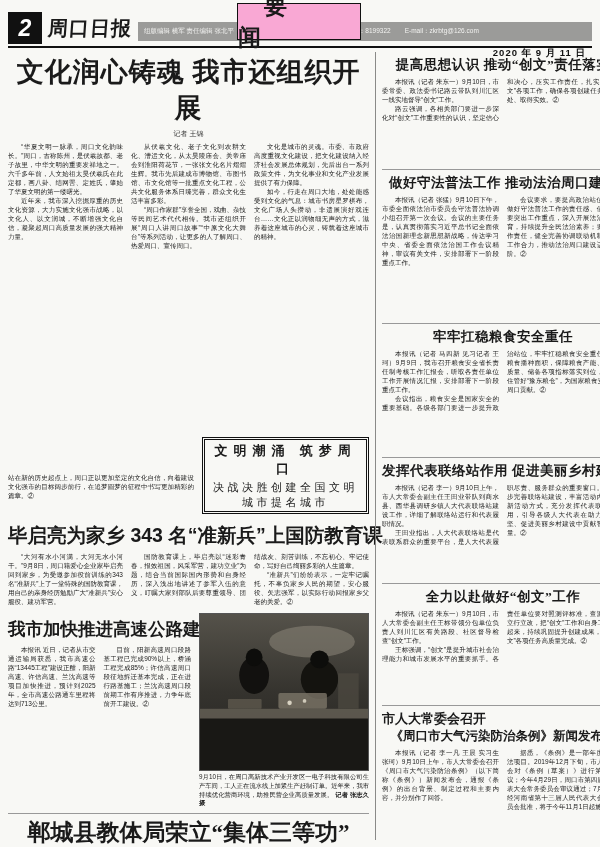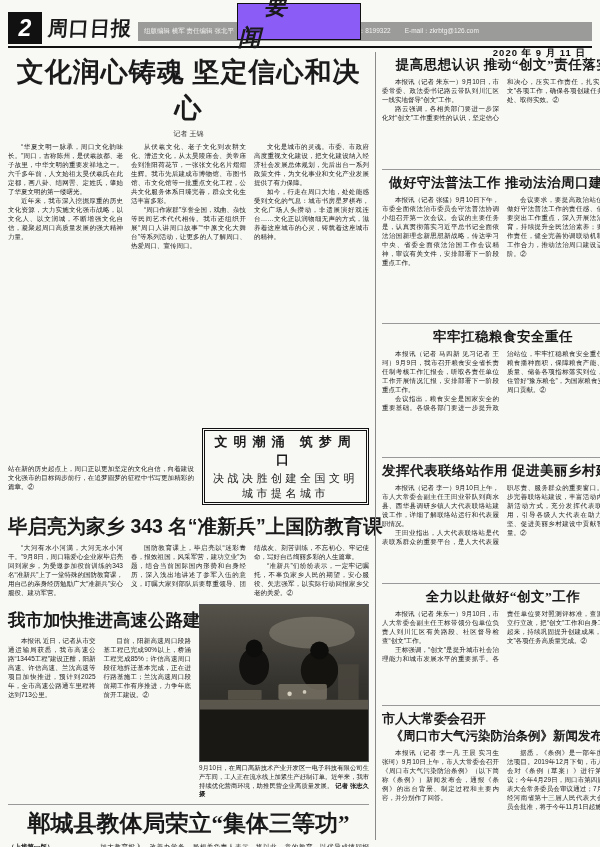--- a/index.html
+++ b/index.html
@@ -12,40 +12,40 @@
   
   .hdr { position:relative; height:38px; display:flex; align-items:flex-end; }
   .pagenum { width:34px; height:32px; background:#111; color:#fff; font:italic bold 23px "Liberation Sans",sans-serif;
     display:flex; align-items:center; justify-content:center; }
   .masthead { font-family:"Liberation Serif", serif; font-weight:bold; font-size:20px; letter-spacing:1px;
     margin:0 6px 2px 6px; white-space:nowrap; transform:skewX(-4deg); }
   .graybar { flex:1; height:19px; background:#9b9b99; margin-bottom:3px; display:flex; align-items:center;
     color:#f2f2f0; font-size:6.5px; padding:0 6px; gap:14px; }
   .graybar .sp { flex:1; }
   .hdr-date { color:#111; font-weight:bold; font-size:9.5px; letter-spacing:1px; white-space:nowrap;margin-top:44px; }
-  .section-box { position:absolute; left:229px; top:-3px; width:124px; height:37px; background:#8b5cf6;
+  .section-box { position:absolute; left:229px; top:-3px; width:124px; height:37px; background:#f9a8d4;
     border:1.5px solid #111; display:flex; align-items:center; justify-content:center;
-    font-family:"Liberation Serif",serif; font-size:23px; font-weight:bold; letter-spacing:26px; text-indent:26px;font-style:italic; }
+    font-family:"Liberation Serif",serif; font-size:23px; font-weight:bold; letter-spacing:26px; text-indent:26px; }
   .hdr-rule { border-top:2.5px solid #111; margin-top:2px; }
   
   .content { display:flex; margin-top:4px; height:788px; }
   .leftcol { width:367px; padding-right:6px; }
   .vdiv { width:0; border-left:1px solid #8a8a88; }
   .rightcol { flex:1; padding-left:6px; }
   
   .h-main { font-family:"Liberation Serif",serif; font-weight:bold; font-size:27px; text-align:center;
     letter-spacing:1px; margin-top:2px; }
   .byline { text-align:center; font-size:7px; color:#333; margin:3px 0 4px 0; }
   .cols { column-gap:8px; font-size:6.5px; line-height:1.38; text-align:justify; overflow:hidden; }
   .cols p { text-indent:2em; margin:0; }
   .cols-3 { column-count:3; }
   .cols-2 { column-count:2; }
   .cols-4 { column-count:4; }
   .mainbody { height:282px; }
-  .mainrow { display:flex; margin-top:3px; align-items:flex-end; gap:8px; }
+  .mainrow { display:flex; margin-top:12px; align-items:flex-end; gap:8px; }
   .mainrow .cont { width:186px; height:40px; font-size:6.5px; line-height:1.38; text-align:justify; overflow:hidden; }
   .banner { flex:1; border:1px solid #111; outline:1px solid #111; outline-offset:-3px; padding:4px 6px 3px 6px;
     text-align:center; background:#f8f8f5; }
   .banner-t { font-family:"Liberation Serif",serif; font-weight:bold; font-size:13px; letter-spacing:6px; }
   .banner-s { font-family:"Liberation Serif",serif; font-size:11px; letter-spacing:3.5px; margin-top:2px; }
   .h-def { font-family:Liberation Sans, sans-serif; font-weight:bold; font-size:19.5px; text-align:center;
     margin:8px 0 4px 0; white-space:nowrap; }
   .defbody { height:56px; }
   .midrow { display:flex; gap:8px; margin-top:4px; }
   .mid-left { width:183px; }
@@ -86,21 +86,21 @@
       <span class="hdr-date">2020 年 9 月 11 日</span>
     </div>
     <div class="section-box">要  闻</div>
   </div>
   <div class="hdr-rule"></div>
 
   <div class="content">
 
     <div class="leftcol">
 
-      <div class="h-main">文化润心铸魂 坚定信心和决心</div>
+      <div class="h-main">文化润心铸魂 我市还组织开展</div>
       <div class="byline">记者 王锦</div>
       <div class="cols cols-3 mainbody">
           <p>“华夏文明一脉承，周口文化韵味长。”周口，古称陈州，是伏羲故都、老子故里，中华文明的重要发祥地之一。六千多年前，人文始祖太昊伏羲氏在此定都，画八卦、结网罟、定姓氏，肇始了华夏文明的第一缕曙光。</p>
           <p>近年来，我市深入挖掘厚重的历史文化资源，大力实施文化强市战略，以文化人、以文润城，不断增强文化自信，凝聚起周口高质量发展的强大精神力量。</p>
           <p>从伏羲文化、老子文化到农耕文化、漕运文化，从太昊陵庙会、关帝庙会到淮阳荷花节，一张张文化名片熠熠生辉。我市先后建成市博物馆、市图书馆、市文化馆等一批重点文化工程，公共文化服务体系日臻完善，群众文化生活丰富多彩。</p>
           <p>“周口作家群”享誉全国，戏曲、杂技等民间艺术代代相传。我市还组织开展“周口人讲周口故事”“中原文化大舞台”等系列活动，让更多的人了解周口、热爱周口、宣传周口。</p>
           <p>文化是城市的灵魂。市委、市政府高度重视文化建设，把文化建设纳入经济社会发展总体规划，先后出台一系列政策文件，为文化事业和文化产业发展提供了有力保障。</p>
           <p>如今，行走在周口大地，处处能感受到文化的气息：城市书房星罗棋布，文化广场人头攒动，非遗展演好戏连台……文化正以润物细无声的方式，滋养着这座城市的心灵，铸就着这座城市的精神。</p>
         </div>
 

